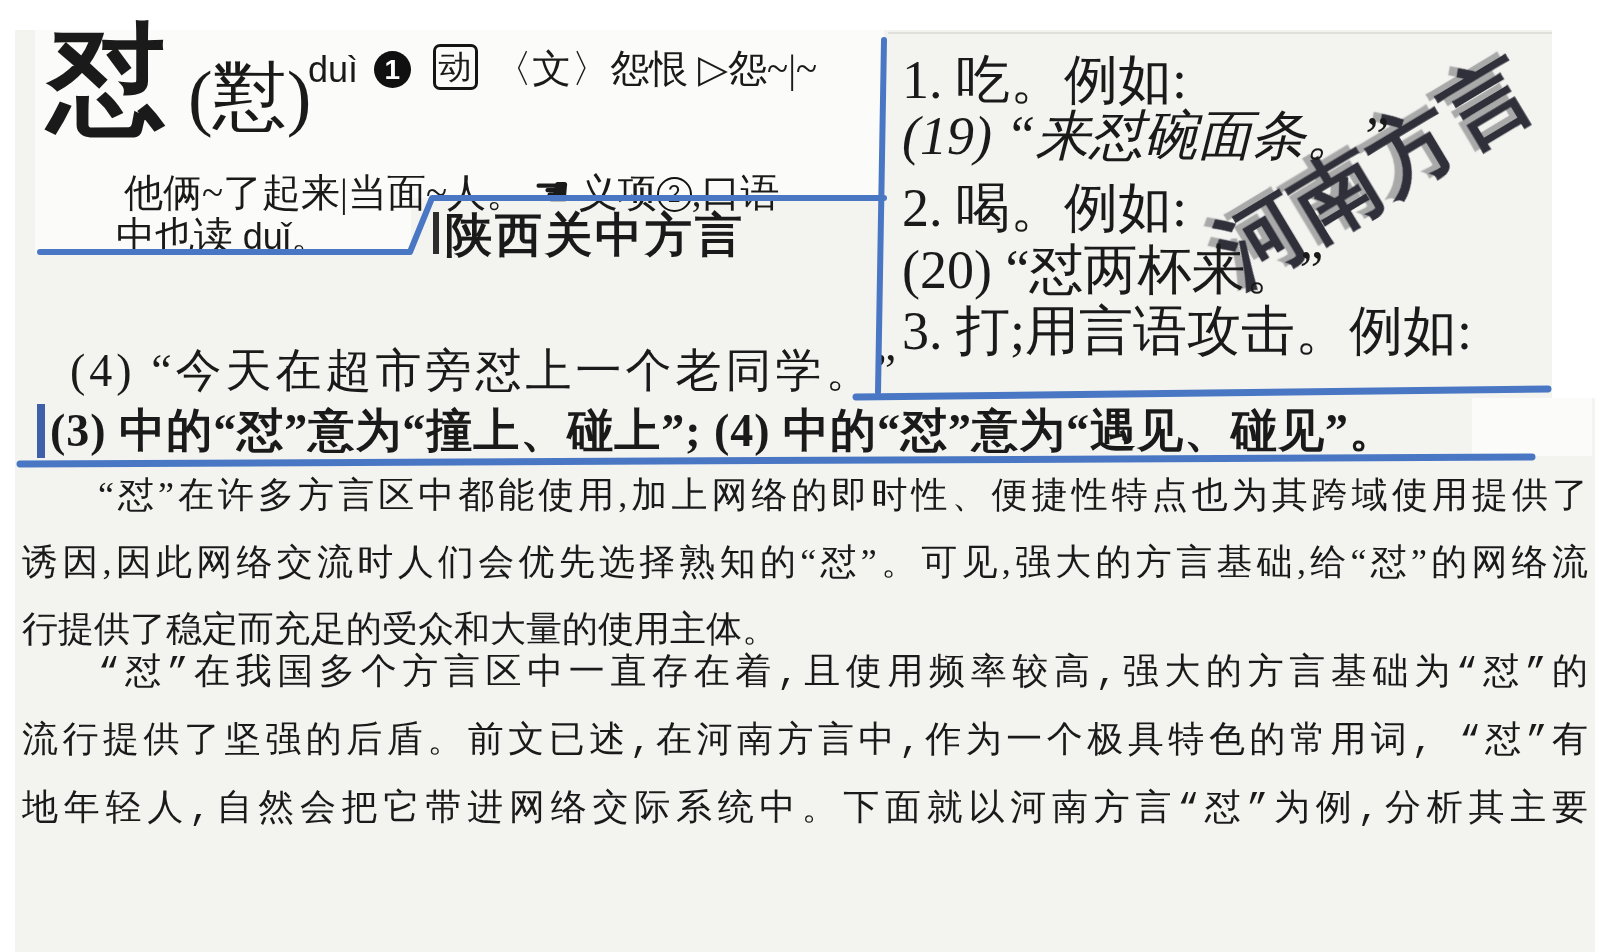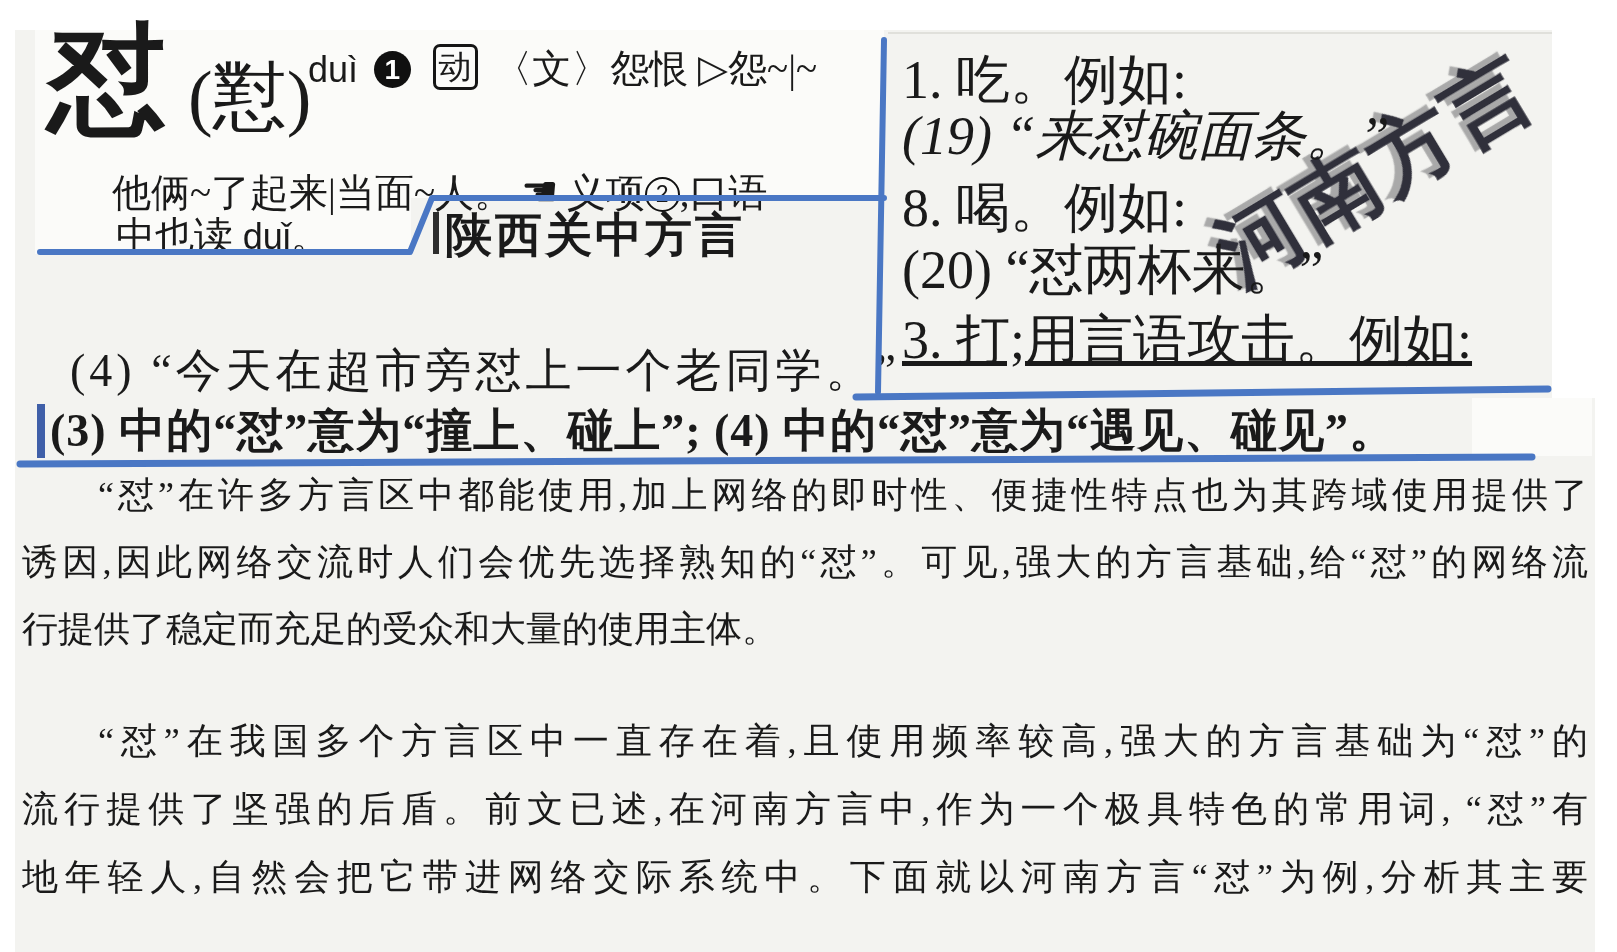--- a/index.html
+++ b/index.html
@@ -17,21 +17,21 @@
   .white-top-right{left:1552px;top:30px;width:45px;height:368px;background:#ffffff;}
   .white-after-expl{left:1472px;top:398px;width:120px;height:58px;background:#fbfbf9;}
   .col-top-edge{left:888px;top:32px;width:664px;height:2px;background:#e0e0db;}
 
   
   .headword{left:48px;top:22px;font-size:118px;font-weight:bold;line-height:1;}
   .variant{left:188px;top:60px;font-size:74px;line-height:1;}
   .dictline{font-size:39px;line-height:1.15;white-space:nowrap;}
   .dl1{left:296px;top:44px;margin-left:12px;}
   .dl2{left:298px;top:106px;}
-  .dl3{left:112px;top:168px;}
+  .dl3{left:124px;top:168px;}
   .dl4{left:116px;top:214px;}
   .pinyin{font-family:"Liberation Sans","DejaVu Sans",sans-serif;font-size:36px;}
   .num-badge{display:inline-block;width:37px;height:37px;border-radius:50%;background:#101010;
     color:#fff;font-size:28px;line-height:37px;text-align:center;vertical-align:3px;
     font-family:"Liberation Sans","DejaVu Sans",sans-serif;font-weight:bold;margin:0 6px;}
   .pos-box{display:inline-block;border:3px solid #151515;border-radius:7px;padding:0 3px;
     font-size:33px;line-height:40px;vertical-align:4px;margin:0 6px;}
   .circ-num{display:inline-block;width:31px;height:31px;border:2.5px solid #111;border-radius:50%;
     font-size:23px;line-height:31px;text-align:center;vertical-align:4px;
     font-family:"Liberation Sans","DejaVu Sans",sans-serif;}
@@ -41,31 +41,31 @@
   .frag{left:433px;top:212px;width:6px;height:42px;background:#2d2d2d;}
   .section-heading{left:445px;top:204px;font-size:47px;font-weight:600;letter-spacing:3px;white-space:nowrap;}
   .example{font-size:46px;letter-spacing:4px;white-space:nowrap;}
   .ex3{left:70px;top:270px;}
   .ex4{left:70px;top:340px;}
   .explanation{left:50px;top:400px;font-size:46px;font-weight:bold;letter-spacing:1px;white-space:nowrap;}
 
   
   .hn-item{left:902px;font-size:54px;white-space:nowrap;}
   .hn1{top:44px;}.hn2{top:100px;font-style:italic;}.hn3{top:172px;}
-  .hn4{top:234px;}.hn5{top:304px;text-decoration:underline;}.hn6{top:352px;}
+  .hn4{top:234px;}.hn5{top:295px;}.hn6{top:352px;}
   .censor{display:inline-block;width:52px;height:46px;vertical-align:-6px;margin:0 3px;
     background:conic-gradient(#d2d2d2 0 25%, #e7e7e7 0 50%, #c9c9c9 0 75%, #dddddd 0);}
   .watermark{left:1198px;top:106px;width:380px;font-size:86px;font-weight:bold;color:#30303b;
     transform:rotate(-31deg);transform-origin:center center;letter-spacing:2px;white-space:nowrap;
     text-shadow:-6px -6px 1px #a9a9a9;filter:blur(0.4px);}
 
   
   .para{left:22px;width:1566px;}
   .p1{top:462px;font-family:Liberation Serif, serif;}
-  .p2{top:707px;}
+  .p2{top:640px;font-family:Liberation Mono, monospace;}
   .bline{font-size:36px;line-height:67px;white-space:nowrap;
     text-align:justify;text-align-last:justify;}
   .p2 .bline{line-height:68px;}
   .indent{padding-left:76px;}
   .no-just{text-align-last:left;}
 
   svg.annot{left:0;top:0;pointer-events:none;}
 </style>
 </head>
 <body>
@@ -100,21 +100,21 @@
   </div>
 
   <div class="abs frag"></div>
   <div class="abs section-heading">陕西关中方言</div>
   <div class="abs example ex4">(4) “今天在超市旁怼上一个老同学。”</div>
   <div class="abs explanation">(3) 中的“怼”意为“撞上、碰上”; (4) 中的“怼”意为“遇见、碰见”。</div>
 
   <div class="abs watermark">河南方言</div>
   <div class="abs hn-item hn1">1. 吃。例如:</div>
   <div class="abs hn-item hn2">(19) “来怼碗面条。”</div>
-  <div class="abs hn-item hn3">8. 喝。例如:</div>
+  <div class="abs hn-item hn3">2. 喝。例如:</div>
   <div class="abs hn-item hn4">(20) “怼两杯来。”</div>
   <div class="abs hn-item hn5">3. 打;用言语攻击。例如:</div>
 
   <div class="abs para p1">
     <div class="bline indent">“怼”在许多方言区中都能使用,加上网络的即时性、便捷性特点也为其跨域使用提供了</div>
     <div class="bline">诱因,因此网络交流时人们会优先选择熟知的“怼”。可见,强大的方言基础,给“怼”的网络流</div>
     <div class="bline no-just">行提供了稳定而充足的受众和大量的使用主体。</div>
   </div>
 
   <div class="abs para p2">

